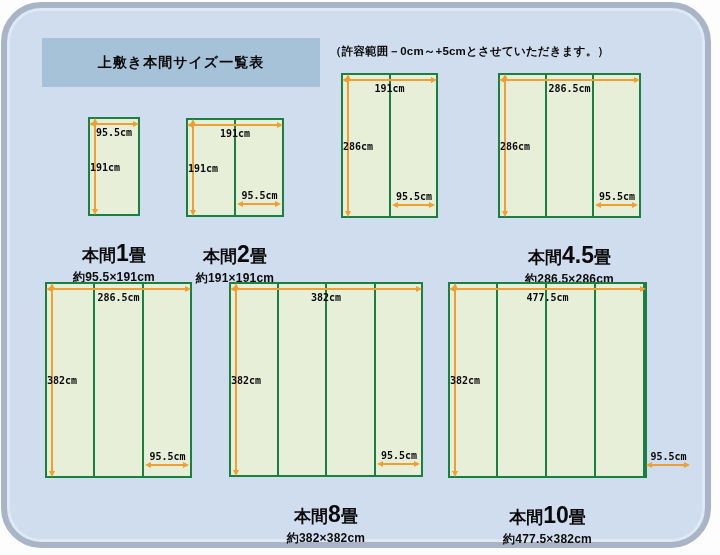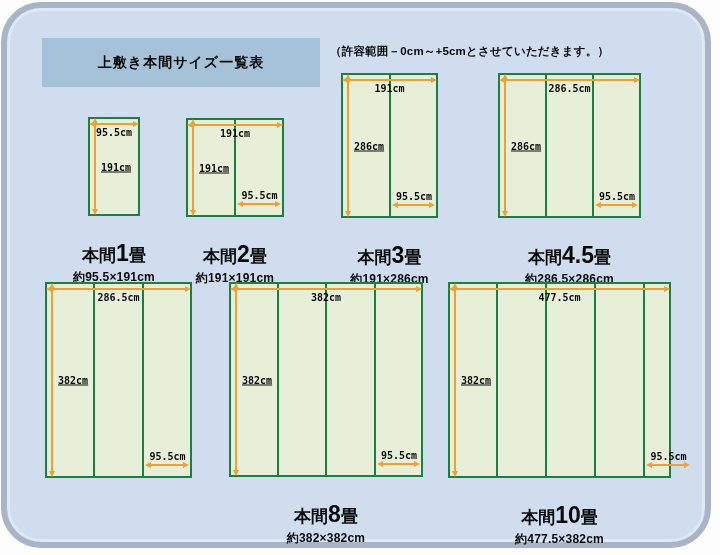--- a/index.html
+++ b/index.html
@@ -70,21 +70,21 @@
     content:"";position:absolute;bottom:-2px;left:-2.5px;width:0;height:0;
     border-left:3.5px solid transparent;border-right:3.5px solid transparent;
     border-top:6px solid var(--arrow);
   }
   .dim{
     position:absolute;
     font-family:"DejaVu Sans Mono","Liberation Mono",monospace;
     font-size:10px;font-weight:bold;color:var(--ink);white-space:nowrap;
   }
   .dim-top{top:10px;left:50%;transform:translateX(-50%);}
-  .dim-left{left:13px;top:50%;transform:translateY(-50%);text-decoration:underline;}
+  .dim-left{left:2px;top:50%;transform:translateY(-50%);}
   .dim-bottom{text-align:center;}
   .caption{
     position:absolute;top:100%;left:50%;transform:translateX(-50%);
     margin-top:24px;text-align:center;white-space:nowrap;color:var(--ink);
   }
   .cap-name{font-size:17px;font-weight:bold;line-height:1.2;}
   .cap-name .num{font-size:23px;font-weight:bold;}
   .cap-size{font-size:12px;font-weight:bold;margin-top:1px;letter-spacing:0.2px;}
 </style>
 </head>
@@ -124,24 +124,20 @@
       </div>
       <div class="diagram" style="left: 341px; top: 73px; width: 97px; height: 145px;">
         <div class="mat"></div>
         <div class="divider" style="left: 48px;"></div>
         <div class="arrow arrow-h" style="left: 3px; right: 3px; top: 6px;"></div>
         <div class="dim dim-top">191cm</div>
         <div class="arrow arrow-v" style="top: 3px; bottom: 3px; left: 6px;"></div>
         <div class="dim dim-left">286cm</div>
         <div class="arrow arrow-h" style="left: 53px; width: 39px; top: 131px;"></div>
         <div class="dim dim-bottom" style="left: 49px; width: 48px; top: 118px;">95.5cm</div>
-        <div class="caption">
-          <div class="cap-name"><span>本間</span><span class="num">3</span><span>畳</span></div>
-          <div class="cap-size">約191×286cm</div>
-        </div>
       </div>
       <div class="diagram" style="left: 498px; top: 73px; width: 143px; height: 145px;">
         <div class="mat"></div>
         <div class="divider" style="left: 47px;"></div>
         <div class="divider" style="left: 94px;"></div>
         <div class="arrow arrow-h" style="left: 3px; right: 3px; top: 6px;"></div>
         <div class="dim dim-top">286.5cm</div>
         <div class="arrow arrow-v" style="top: 3px; bottom: 3px; left: 6px;"></div>
         <div class="dim dim-left">286cm</div>
         <div class="arrow arrow-h" style="left: 99px; width: 39px; top: 131px;"></div>
@@ -171,21 +167,21 @@
         <div class="dim dim-top">382cm</div>
         <div class="arrow arrow-v" style="top: 3px; bottom: 3px; left: 6px;"></div>
         <div class="dim dim-left">382cm</div>
         <div class="arrow arrow-h" style="left: 150px; width: 39px; top: 181px;"></div>
         <div class="dim dim-bottom" style="left: 146px; width: 48px; top: 168px;">95.5cm</div>
         <div class="caption">
           <div class="cap-name"><span>本間</span><span class="num">8</span><span>畳</span></div>
           <div class="cap-size">約382×382cm</div>
         </div>
       </div>
-      <div class="diagram" style="left: 448px; top: 282px; width: 223px; height: 196px;">
+      <div class="diagram" style="left: 448px; top: 282px; width: 199px; height: 196px;">
         <div class="mat"></div>
         <div class="divider" style="left: 48px;"></div>
         <div class="divider" style="left: 97px;"></div>
         <div class="divider" style="left: 146px;"></div>
         <div class="divider" style="left: 195px;"></div>
         <div class="arrow arrow-h" style="left: 3px; right: 3px; top: 6px;"></div>
         <div class="dim dim-top">477.5cm</div>
         <div class="arrow arrow-v" style="top: 3px; bottom: 3px; left: 6px;"></div>
         <div class="dim dim-left">382cm</div>
         <div class="arrow arrow-h" style="left: 200px; width: 40px; top: 182px;"></div>

